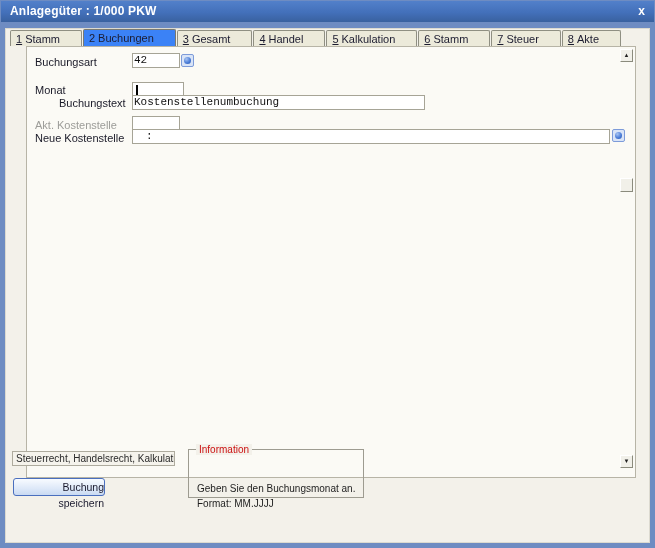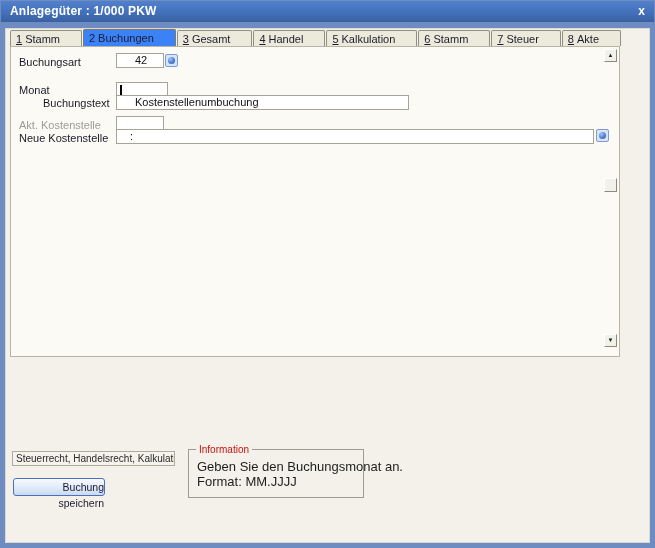--- a/index.html
+++ b/index.html
@@ -28,29 +28,29 @@
     border-radius:2px 2px 0 0;
     font-size:11px; color:#1c1c30; white-space:nowrap; line-height:14px;
   }
   .tab.active {
     height:18px; background:#3b82f6; position:relative; top:1px;
     border-color:#7a7a70; font-weight:normal;
   }
   .t-num { margin-right:3px; }
   .t-num.u { text-decoration:underline; }
   .panel {
-    position:absolute; left:10px; top:46px; width:610px; height:311px;
+    position:absolute; left:26px; top:46px; width:610px; height:432px;
     background:#fbfaf5; border:1px solid #b7b4a6;
   }
   .flabel { position:absolute; font-size:11px; color:#1a1a28; white-space:nowrap; }
   .flabel.disabled { color:#9c9c98; }
   .tfield {
     position:absolute; height:15px; background:#fff;
     border:1px solid #a6a496; font-size:11px; color:#111;
-    padding:0 18px; font-family:Liberation Sans, sans-serif;
+    padding:0 1px; font-family:Liberation Mono, monospace;
   }
   .picker {
     position:absolute; width:13px; height:13px;
     background:#d9e4f7; border:1px solid #7d9bd9; border-radius:2px;
   }
   .picker .sphere {
     position:absolute; left:2px; top:2px; width:7px; height:7px; border-radius:50%;
     background:radial-gradient(circle at 35% 30%, #a8c4f2 0%, #4c7ed8 55%, #2a55ae 100%);
   }
   .caret { position:absolute; left:3px; top:2px; width:2px; height:10px; background:#000; }
@@ -78,21 +78,21 @@
   }
   .info-box {
     position:absolute; left:188px; top:449px; width:176px; height:49px;
     border:1px solid #9d9b90;
     padding-left:17px;
   }
   .info-title {
     position:absolute; left:7px; top:-6px; background:#f3f1ea; padding:0 3px;
     font-size:10px; color:#cc1111;
   }
-  .info-line { position:absolute; left:8px; font-size:13px; color:#1e1e1e; white-space:nowrap; }
+  .info-line { position:absolute; left:8px; font-size:10px; color:#1e1e1e; white-space:nowrap;margin-top:24px; }
 </style>
 </head>
 <body>
 
 <div class="window">
 
   <div class="titlebar">
     <span class="title-text">Anlagegüter : 1/000 PKW</span>
     <span class="close-btn">x</span>
   </div>

